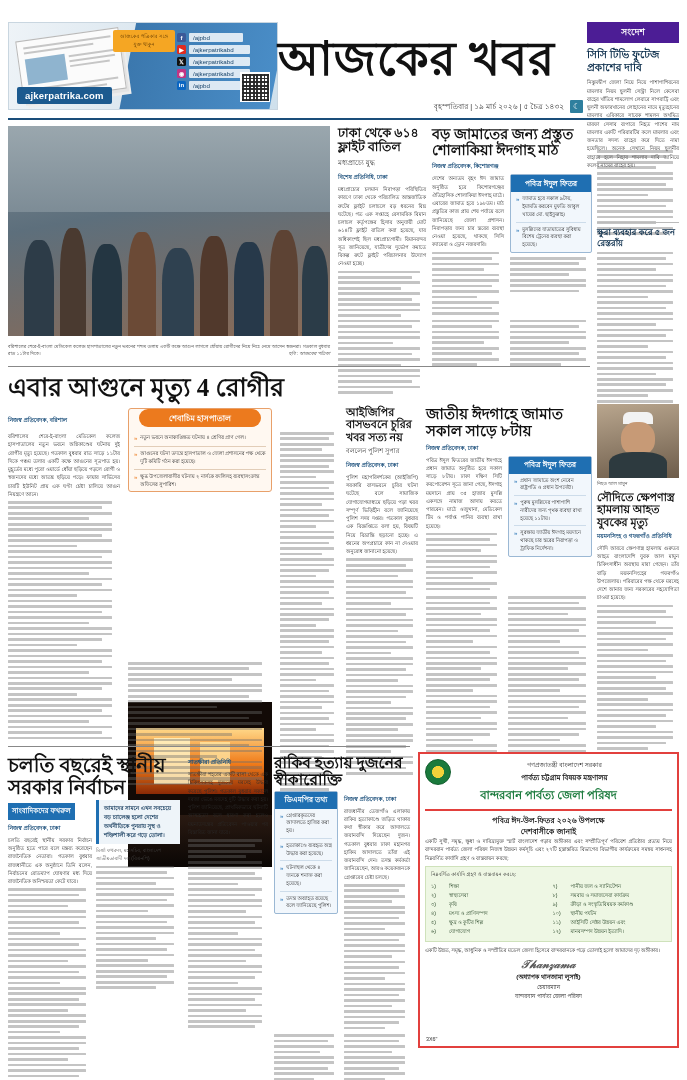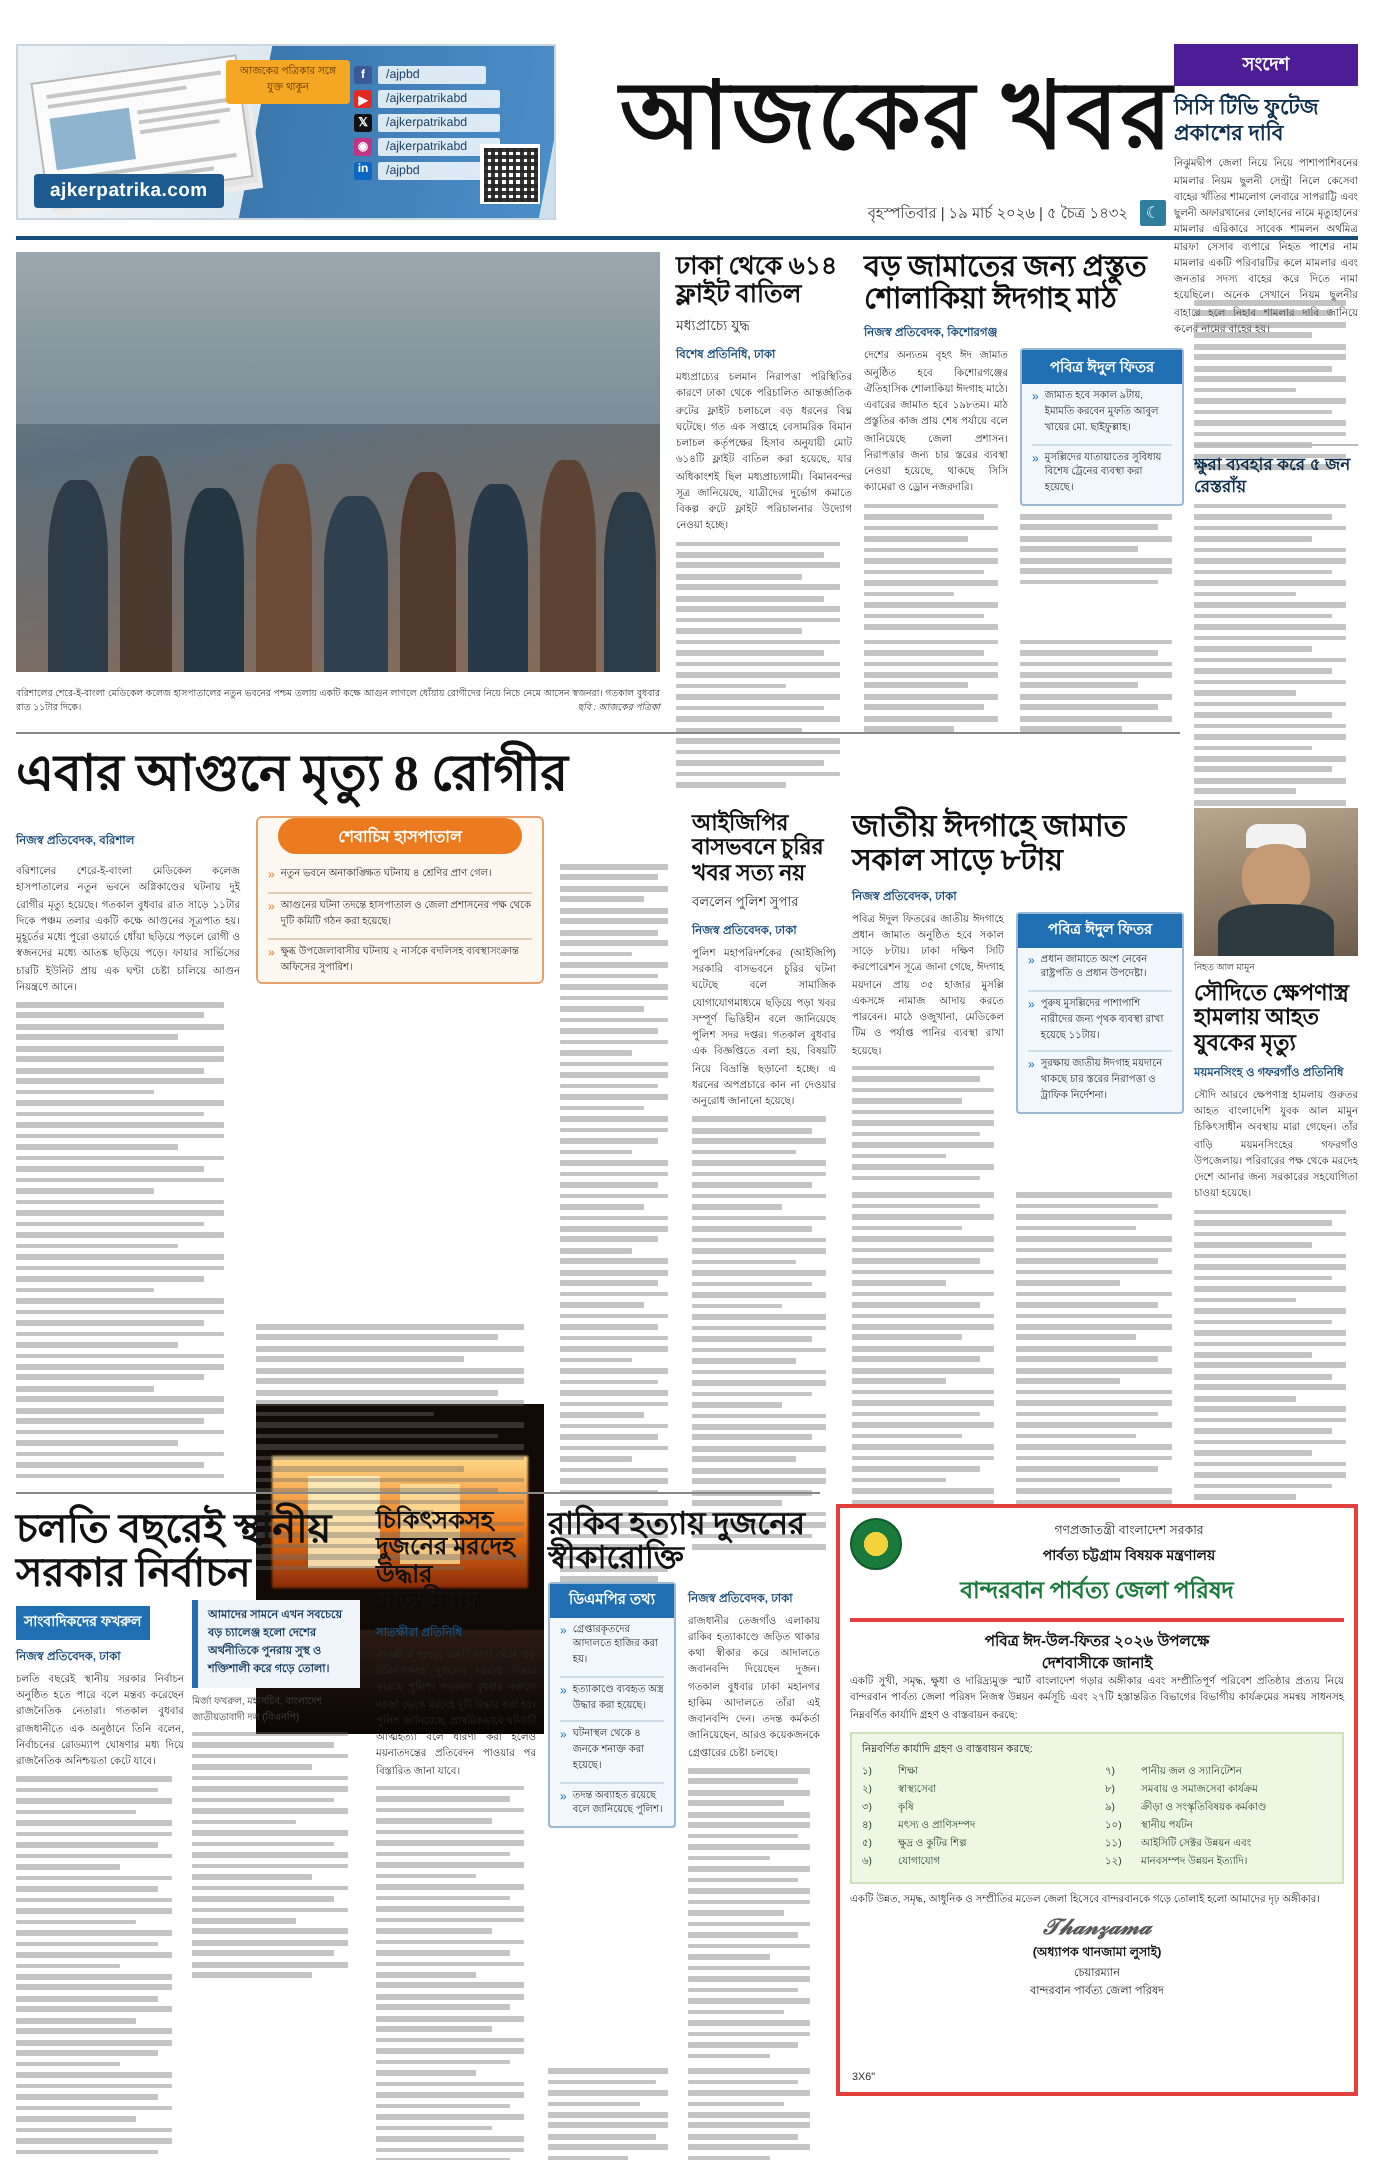--- a/index.html
+++ b/index.html
@@ -62,21 +62,21 @@
     font-size: 6.2px; padding: 1.2px 16px 1.2px 4px;
     border-radius: 1px; min-width: 54px;
   }
   .qr { position: absolute; right: 7px; bottom: 7px; width: 30px; height: 30px; background: #fff; padding: 1.5px; z-index: 5; }
   .qr i { display:block; width:100%; height:100%;
     background-image:
       repeating-linear-gradient(90deg,#111 0 1.8px,transparent 1.8px 3.6px),
       repeating-linear-gradient(0deg,#111 0 1.8px,transparent 1.8px 3.6px);
     background-blend-mode: multiply; opacity:.85; }
 
-  .title-wrap { flex: 1; position: relative; text-align: right; }
+  .title-wrap { flex: 1; position: relative; text-align: left; }
   .paper-title {
     font-family: "Liberation Serif", serif;
     font-size: 47px; font-weight: bold; color: #111;
     letter-spacing: 1px; margin-top: 14px; line-height: 1;
   }
   .dateline {
     position: absolute; right: 4px; bottom: 1px;
     display: flex; align-items: center; gap: 6px;
     font-size: 7.4px; color: #333;
   }
@@ -413,21 +413,21 @@
         <span class="tx s9"></span>
       <span class="tx s9"></span>
         <span class="tx s8"></span>
         <span class="tx s6"></span>
     </div>
   </div>
 
   <div class="rule" style="top:366px;height:1px;background:#888;left:8px;width:582px"></div>
 
   <div class="pad" style="left:8px;top:374px;width:330px">
-    <h1 class="hl" style="font-size:25px">এবার আগুনে মৃত্যু 8 রোগীর</h1>
+    <h1 class="hl" style="font-size:25px">এবার আগুনে মৃত্যু 4 রোগীর</h1>
   </div>
   <div class="pad byline" style="left:8px;top:412px;width:110px">নিজস্ব প্রতিবেদক, বরিশাল</div>
 
   <div class="pad box-orange" style="left:128px;top:408px;width:144px;padding-top:1px">
     <div class="bh">শেবাচিম হাসপাতাল</div>
     <div class="bullet">
       <span class="bd">»</span>
       <span>নতুন ভবনে অনাকাঙ্ক্ষিত ঘটনায় ৪ শ্রেণির প্রাণ গেল।</span>
     </div>
     <div class="sep"></div>
@@ -885,21 +885,20 @@
         <span class="tx s6"></span>
         <span class="tx s9"></span>
         <span class="tx s9"></span>
       <span class="tx s8"></span>
         <span class="tx s9"></span>
         <span class="tx s7"></span>
     </div>
   </div>
 
   <div class="pad" style="left:188px;top:754px;width:80px">
-    <h2 class="hl" style="font-size:12px">চিকিৎসকসহ দুজনের মরদেহ উদ্ধার সাতক্ষীরায়</h2>
     <div class="byline">সাতক্ষীরা প্রতিনিধি</div>
     <div class="body-col">
       <p>সাতক্ষীরা শহরের একটি বাসা থেকে এক চিকিৎসকসহ দুজনের মরদেহ উদ্ধার করেছে পুলিশ। গতকাল বুধবার সকালে দরজা ভেঙে মরদেহ দুটি উদ্ধার করা হয়। পুলিশ জানিয়েছে, প্রাথমিকভাবে ঘটনাটি আত্মহত্যা বলে ধারণা করা হলেও ময়নাতদন্তের প্রতিবেদন পাওয়ার পর বিস্তারিত জানা যাবে।</p>
       <span class="tx s9"></span>
         <span class="tx s8"></span>
         <span class="tx s9"></span>
         <span class="tx s7"></span>
       <span class="tx s9"></span>
         <span class="tx s9"></span>
         <span class="tx s8"></span>

